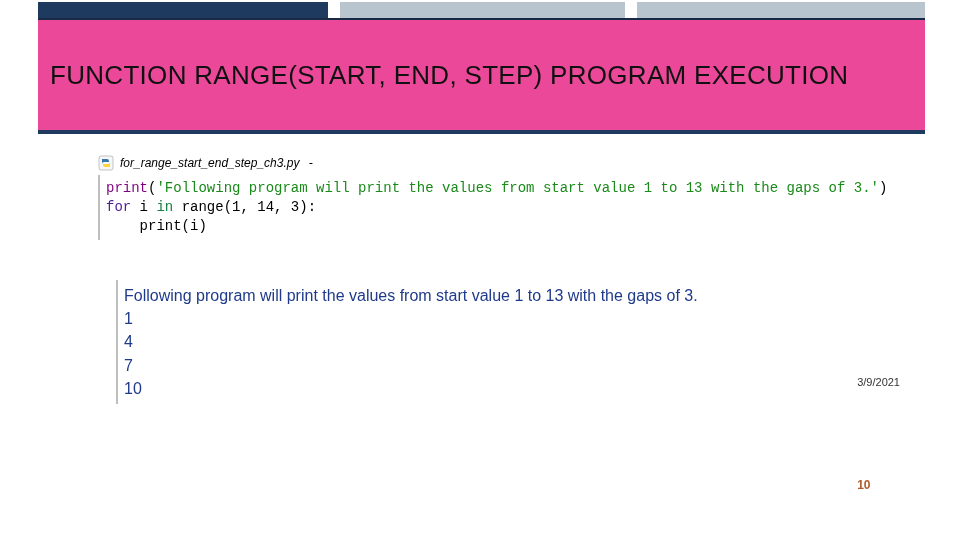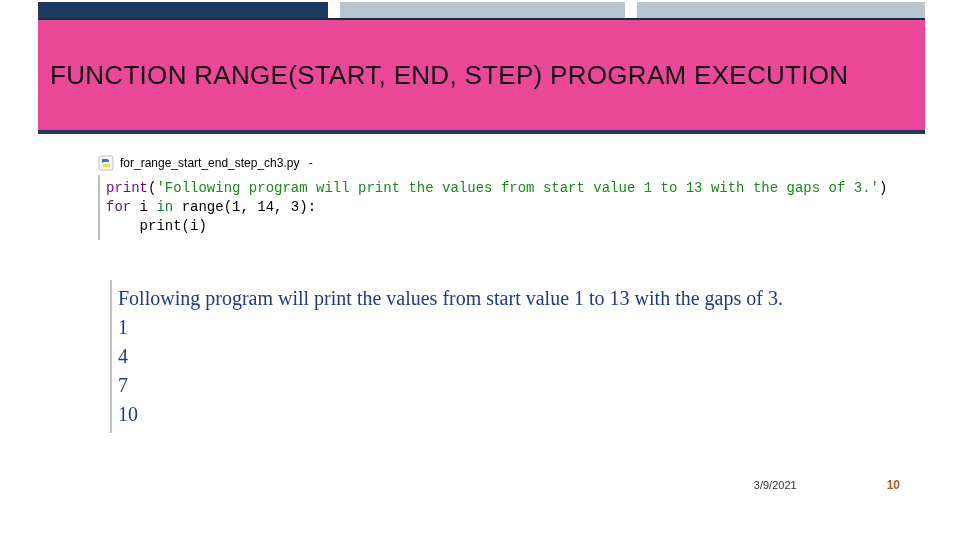--- a/index.html
+++ b/index.html
@@ -67,20 +67,21 @@
     right: 60px;
     font-family: "Segoe UI", Tahoma, sans-serif;
   }
 
   .window-title-row {
     display: flex;
     align-items: center;
     gap: 6px;
     font-size: 12px;
     color: #000;
+    font-style: italic;
   }
   .py-icon {
     width: 16px;
     height: 16px;
     display: inline-flex;
     align-items: center;
     justify-content: center;
   }
   .menu-row {
     display: flex;
@@ -103,40 +104,41 @@
   .kw-print { color: #7d007d; }
   .kw-for { color: #4c1d95; }
   .kw-in { color: #15803d; }
   .strlit { color: #1a8a1a; }
   .ident { color: #000; }
   .punct { color: #000; }
 
   .output-panel {
     position: absolute;
     top: 280px;
-    left: 110px;
+    left: 116px;
     right: 60px;
     border-left: 2px solid #bfbfbf;
     padding: 4px 0 4px 6px;
-    font-family: Liberation Serif, serif;
-    font-size: 20px;
+    font-family: Liberation Sans, sans-serif;
+    font-size: 16px;
     line-height: 1.45;
     color: #1f3a8a;
   }
   .out-line { white-space: pre; }
 
   .footer {
     position: absolute;
     bottom: 48px;
     right: 60px;
     display: flex;
     gap: 90px;
     font-size: 11px;
     color: #333;
     align-items: baseline;
+    flex-direction: column;
   }
   .page-num { color: #b05a2a; font-weight: bold; font-size: 12px; }
 </style>
 </head>
 <body>
 
 <div class="top-bar">
   <div class="top-seg1"></div>
   <div class="top-seg2"></div>
   <div class="top-seg3"></div>

